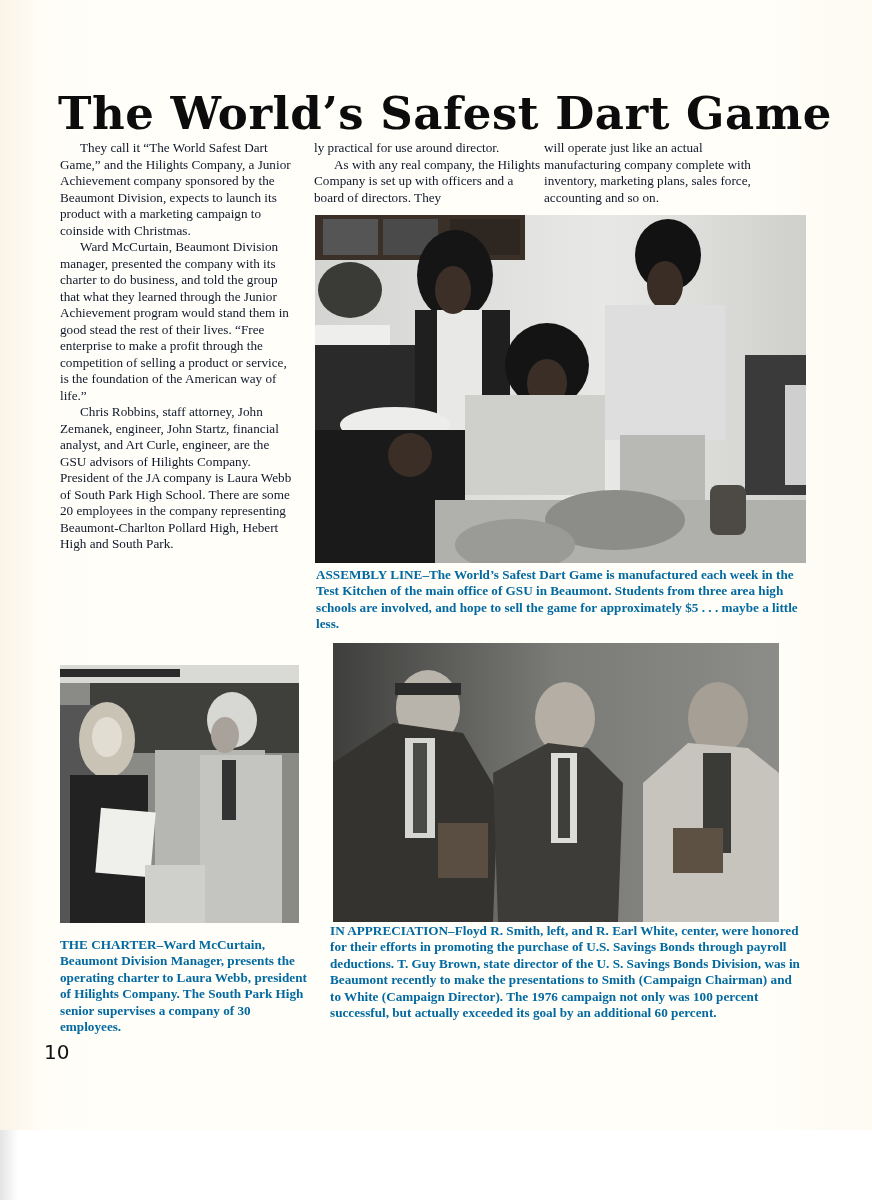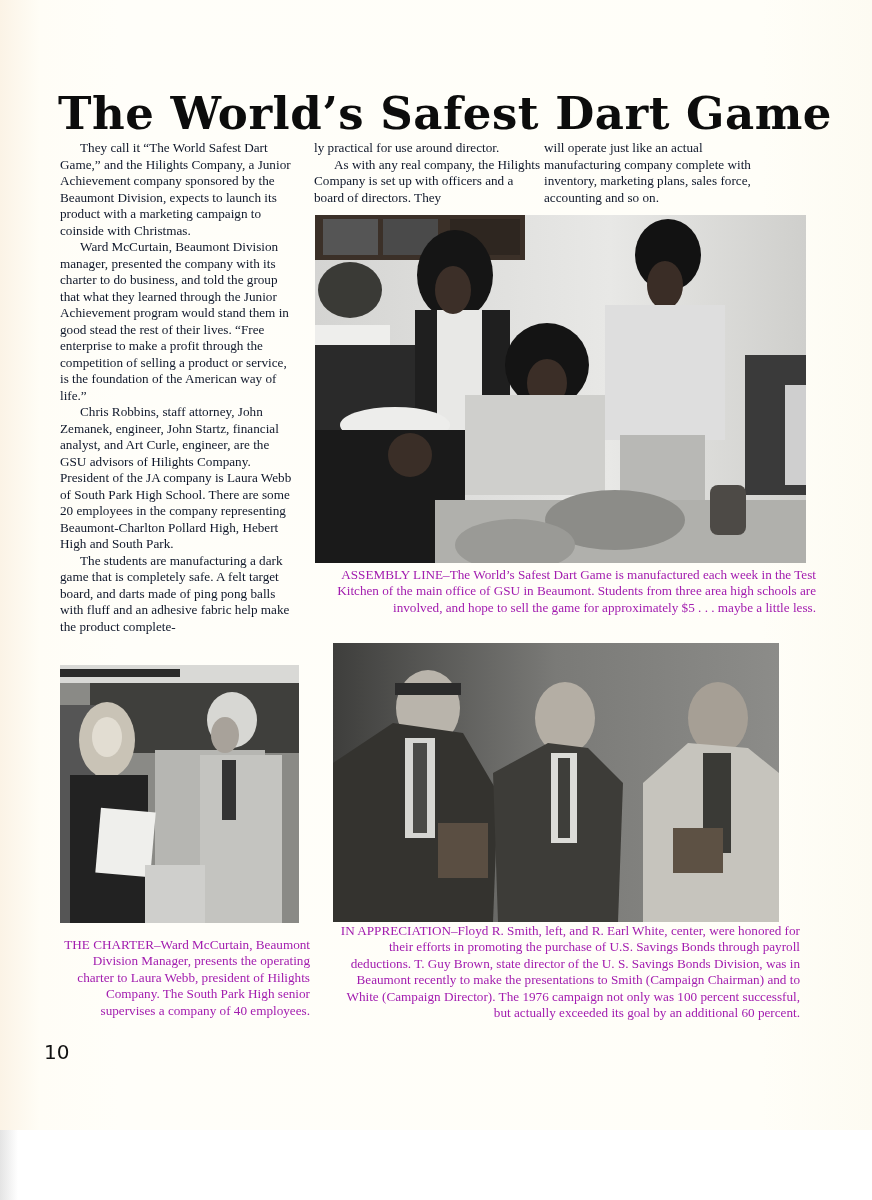--- a/index.html
+++ b/index.html
@@ -37,21 +37,21 @@
 
     .photo {
       position: absolute; overflow: hidden; background: #6b6b6b;
     }
     .photo svg { display: block; width: 100%; height: 100%; }
     .photo-top { left: 315px; top: 215px; width: 491px; height: 348px; }
     .photo-left { left: 60px; top: 665px; width: 239px; height: 258px; }
     .photo-right { left: 333px; top: 643px; width: 446px; height: 279px; }
 
     .caption {
-      position: absolute; font-weight: normal; font-size: 13.2px; line-height: 16.4px; color: #a21caf; text-align: right;
+      position: absolute; font-weight: bold; font-size: 13.2px; line-height: 16.4px; color: #0369a1;
     }
     .cap-top { left: 316px; top: 567px; width: 500px; }
     .cap-left { left: 60px; top: 937px; width: 250px; }
     .cap-right { left: 330px; top: 923px; width: 470px; }
 
     .page-number {
       position: absolute; left: 44px; top: 1040px;
       font-family: "DejaVu Sans", "Liberation Sans", sans-serif;
       font-size: 20px; color: #111;
     }
@@ -62,21 +62,20 @@
 <div class="paper"></div>
 <div class="paper-lower"></div>
 <div class="left-edge"></div>
 
 <h1 class="title">The World’s Safest Dart Game</h1>
 
 <div class="col col1">
   <p>They call it “The World Safest Dart Game,” and the Hilights Company, a Junior Achievement company sponsored by the Beaumont Division, expects to launch its product with a marketing campaign to coinside with Christmas.</p>
   <p>Ward McCurtain, Beaumont Division manager, presented the company with its charter to do business, and told the group that what they learned through the Junior Achievement program would stand them in good stead the rest of their lives. “Free enterprise to make a profit through the competition of selling a product or service, is the foundation of the American way of life.”</p>
   <p>Chris Robbins, staff attorney, John Zemanek, engineer, John Startz, financial analyst, and Art Curle, engineer, are the GSU advisors of Hilights Company. President of the JA company is Laura Webb of South Park High School. There are some 20 employees in the company representing Beaumont-Charlton Pollard High, Hebert High and South Park.</p>
-  <p>The students are manufacturing a dark game that is completely safe. A felt target board, and darts made of ping pong balls with fluff and an adhesive fabric help make the product complete-</p>
 </div>
 
 <div class="col col2">
   <p class="cont">ly practical for use around director.</p>
   <p>As with any real company, the Hilights Company is set up with officers and a board of directors. They</p>
 </div>
 
 <div class="col col3">
   <p class="cont">will operate just like an actual manufacturing company complete with inventory, marketing plans, sales force, accounting and so on.</p>
 </div>
@@ -134,21 +133,21 @@
     <ellipse cx="47" cy="72" rx="15" ry="20" fill="#e2ddd2"></ellipse>
     <rect x="10" y="110" width="78" height="148" fill="#222"></rect>
     <rect x="38" y="145" width="55" height="65" fill="#efefec" transform="rotate(5 65 178)"></rect>
     <ellipse cx="172" cy="55" rx="25" ry="28" fill="#d7d7d3"></ellipse>
     <ellipse cx="165" cy="70" rx="14" ry="18" fill="#a8a29a"></ellipse>
     <rect x="140" y="90" width="82" height="168" fill="#c4c4c0"></rect>
     <rect x="162" y="95" width="14" height="60" fill="#333"></rect>
     <rect x="85" y="200" width="60" height="58" fill="#cfcfcc"></rect>
   </svg>
 </div>
-<div class="caption cap-left">THE CHARTER–Ward McCurtain, Beaumont Division Manager, presents the operating charter to Laura Webb, president of Hilights Company. The South Park High senior supervises a company of 40 employees.</div>
+<div class="caption cap-left">THE CHARTER–Ward McCurtain, Beaumont Division Manager, presents the operating charter to Laura Webb, president of Hilights Company. The South Park High senior supervises a company of 30 employees.</div>
 
 <div class="photo photo-right" title="Three men in suits, two holding award plaques">
   <svg viewBox="0 0 446 279" preserveAspectRatio="none">
     <defs>
       <linearGradient id="bgR" x1="0" y1="0" x2="1" y2="0">
         <stop offset="0" stop-color="#3e3e3c"></stop>
           <stop offset="0.5" stop-color="#7a7a77"></stop>
           <stop offset="1" stop-color="#8c8c89"></stop>
       </linearGradient>
     </defs>

